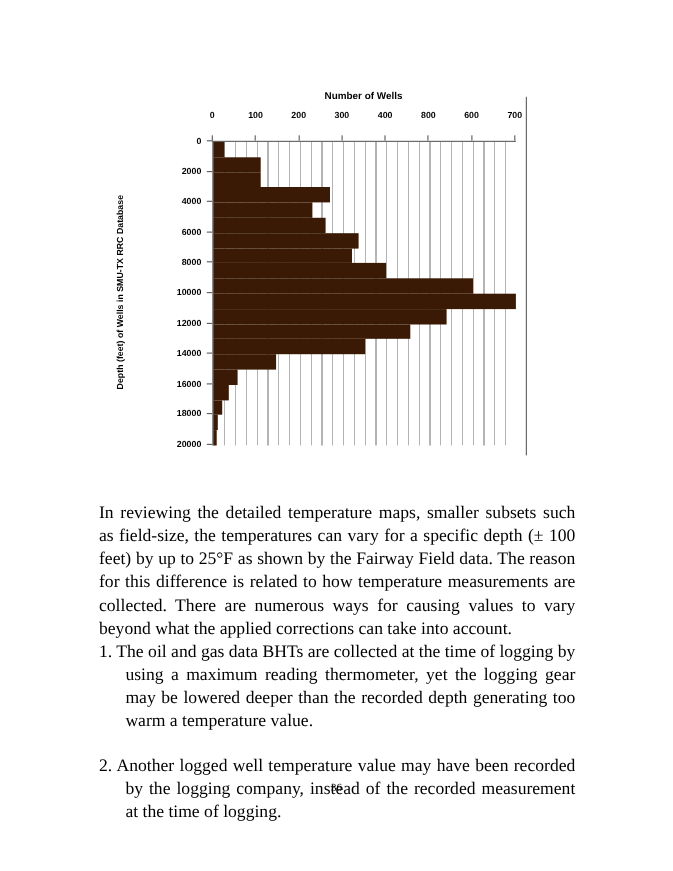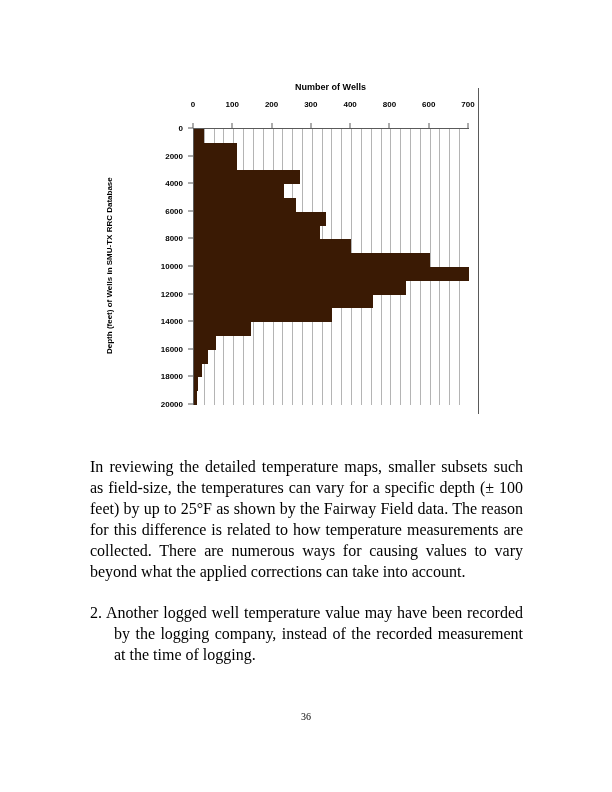--- a/index.html
+++ b/index.html
@@ -152,18 +152,19 @@
         <div class="bar" title="17000–18000 ft: 20 wells" style="top: 234.6px; height: 13.8px; width: 7.85714px; background: rgb(58, 26, 4);"></div>
         <div class="bar" title="18000–19000 ft: 10 wells" style="top: 248.4px; height: 13.8px; width: 3.92857px; background: rgb(58, 26, 4);"></div>
         <div class="bar" title="19000–20000 ft: 8 wells" style="top: 262.2px; height: 13.8px; width: 3.14286px; background: rgb(58, 26, 4);"></div>
       </div>
     <div class="right-frame"></div>
   </div>
 
 
   <div class="body-text">
     <p>In reviewing the detailed temperature maps, smaller subsets such as field-size, the temperatures can vary for a specific depth (± 100 feet) by up to 25°F as shown by the Fairway Field data.  The reason for this difference is related to how temperature measurements are collected.  There are numerous ways for causing values to vary beyond what the applied corrections can take into account.</p>
+    <p class="list-item"><span>1.</span> <span>The oil and gas data BHTs are collected at the time of logging by using a maximum reading thermometer, yet the logging gear may be lowered deeper than the recorded depth generating too warm a temperature value.</span></p>
     <p class="list-item spaced"><span>2.</span> <span>Another logged well temperature value may have been recorded by the logging company, instead of the recorded measurement at the time of logging.</span></p>
   </div>
 
   <div class="page-number">36</div>
 
 </div>
 
 </body></html>

